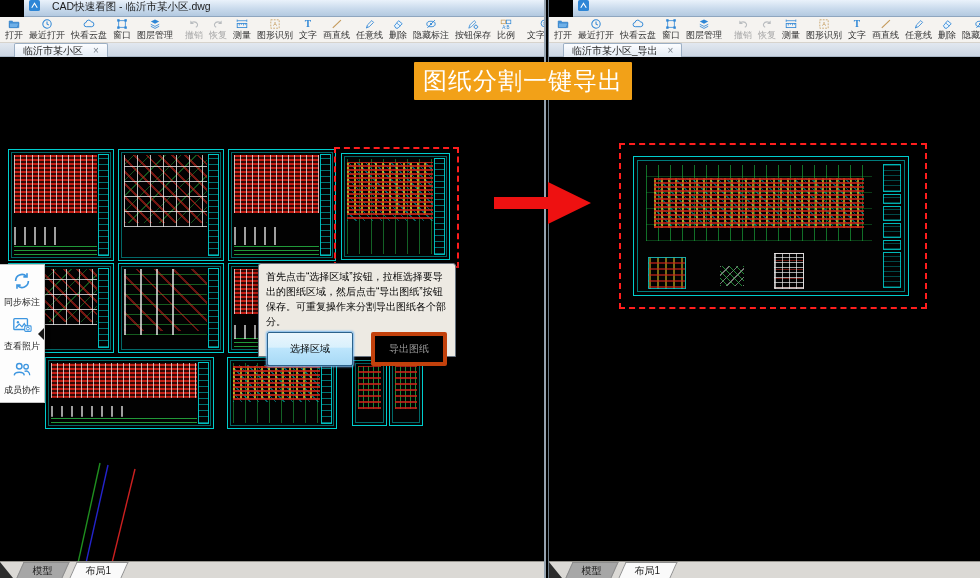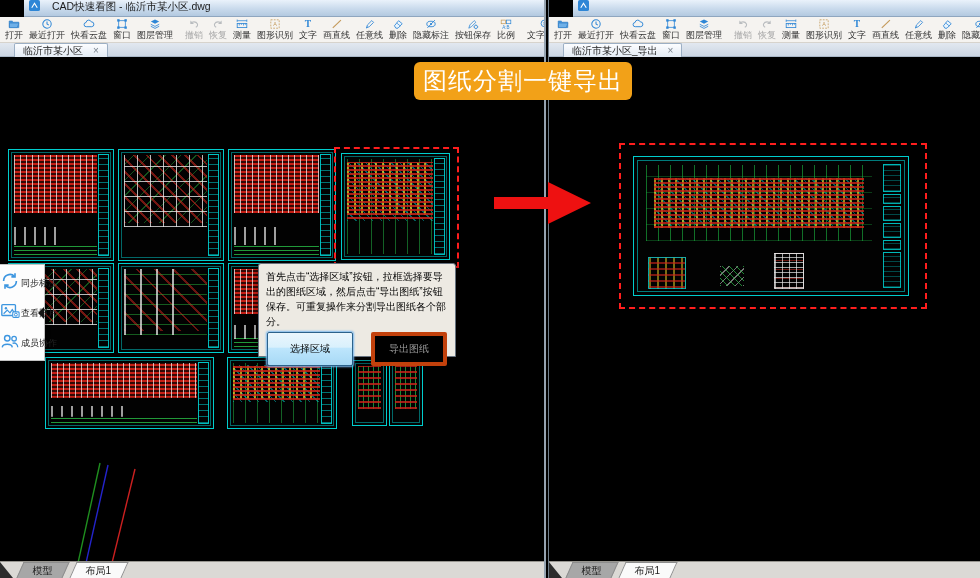--- a/index.html
+++ b/index.html
@@ -102,27 +102,27 @@
   .dlg-close{margin-left:auto;position:relative;z-index:2;font-size:10px;color:#1d1d1d;padding:0 2px;cursor:default;}
   .dlg-body{flex:1;padding:5px 7px 0;font-size:10px;line-height:1.5;color:#000;}
   .dlg-btns{display:flex;justify-content:space-between;padding:3px 8px 7px;}
   .btn{height:34px;font-size:10px;display:flex;align-items:center;justify-content:center;border-radius:2px;box-sizing:border-box;}
   .btn-primary{width:86px;color:#000;border:1px solid #2c628b;box-shadow:0 0 2px 1px #7ab8ee;
                background:linear-gradient(#eaf6fd,#d9f0fc 45%,#bee6fd 46%,#a7d9f5);}
   .btn-disabled{width:76px;color:#9b9b9b;border:4px solid #c2410c;background:#000000;}
   
   .panel{position:absolute;left:0;top:207px;width:44px;background:#fdfdfd;border:1px solid #c3c3c3;border-left:none;
          box-shadow:1px 1px 4px rgba(0,0,0,.45);z-index:25;padding:3px 0 2px;}
-  .pitem{display:flex;flex-direction:row;align-items:center;gap:1px;padding:3px 0;}
+  .pitem{display:flex;flex-direction:column;align-items:center;gap:1px;padding:3px 0;}
   .pitem svg{width:20px;height:20px;}
   .plabel{font-size:9px;color:#222;white-space:nowrap;}
   .phandle{position:absolute;right:0;top:50%;margin-top:-6px;width:0;height:0;
            border-top:6px solid transparent;border-bottom:6px solid transparent;border-right:6px solid #161616;}
   
-  .banner{position:absolute;left:414px;top:62px;height:38px;padding:0 9px;background:#F2A118;border-radius:6px;
+  .banner{position:absolute;left:414px;top:62px;height:38px;padding:0 9px;background:#F2A118;border-radius:1px;
           display:flex;align-items:center;font-size:24px;letter-spacing:1px;color:#fff;z-index:50;white-space:nowrap;}
   .arrow-svg{position:absolute;left:486px;top:178px;z-index:50;}
   .stray-svg{position:absolute;left:60px;top:395px;}
 </style>
 </head>
 <body>
 
 <div class="window" id="win-left">
   <div class="titlebar">
     <svg width="11" height="11" viewBox="0 0 12 12">

